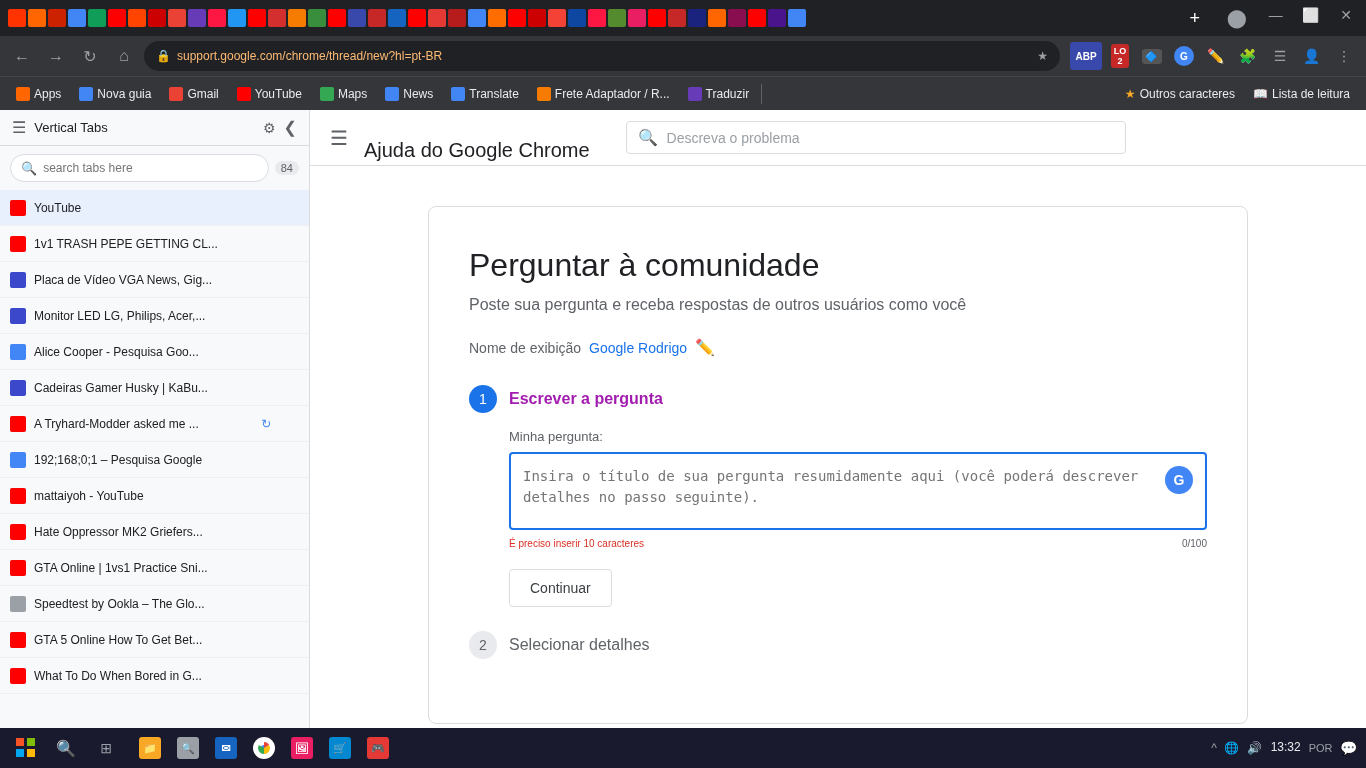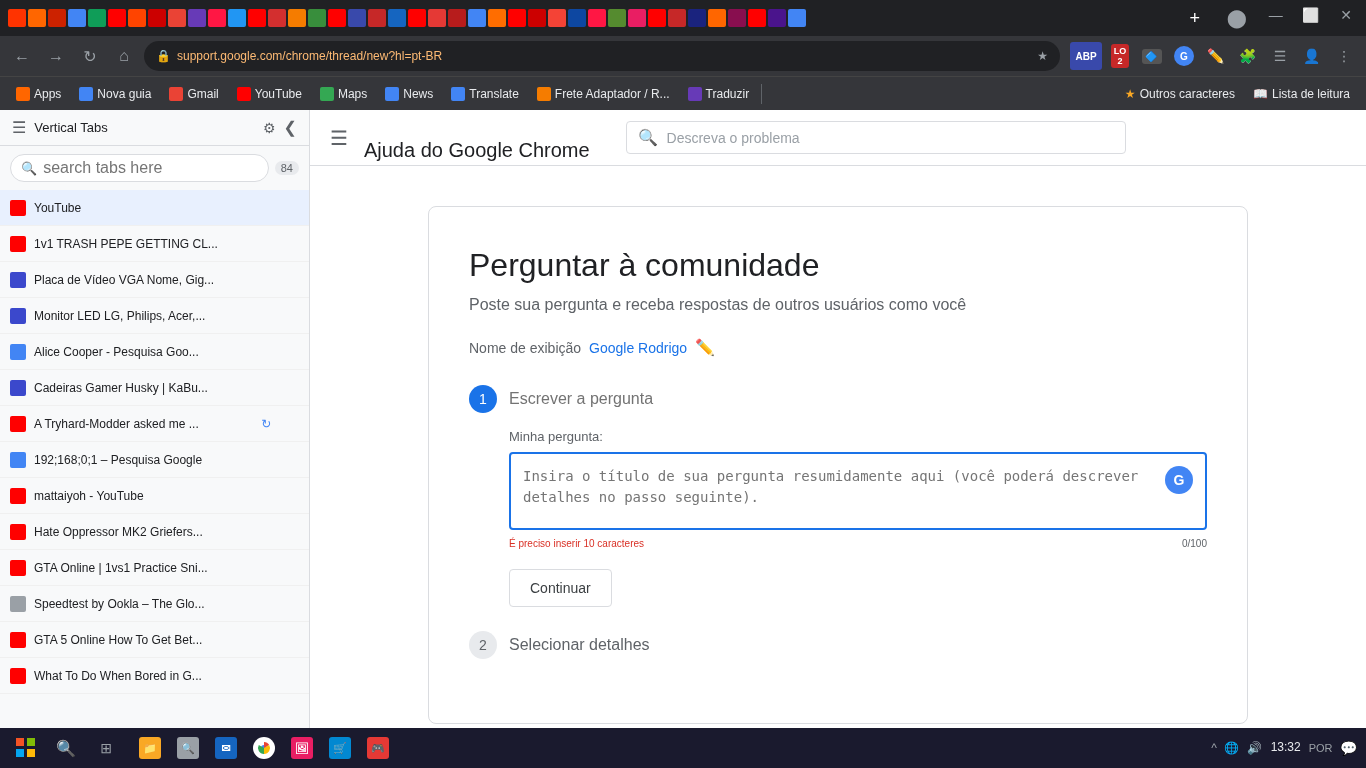--- a/index.html
+++ b/index.html
@@ -304,22 +304,22 @@
       background: #1a73e8;
       color: #fff;
       border-radius: 50%;
       display: flex; align-items: center; justify-content: center;
       font-size: 14px;
       font-weight: 500;
       flex-shrink: 0;
     }
     .step-title {
       font-size: 16px;
-      color: #737373;
-      font-weight: 400;
+      color: #a21caf;
+      font-weight: 700;
     }
 
     .question-label {
       font-size: 13px;
       color: #5f6368;
       margin-bottom: 8px;
     }
 
     .question-input-wrapper {
       border: 2px solid #1a73e8;
@@ -568,21 +568,21 @@
     <div class="vtabs-header">
       <span style="color:#5f6368;font-size:16px;">☰</span>
       <span class="vtabs-title">Vertical Tabs</span>
       <span class="vtabs-gear">⚙</span>
       <span class="vtabs-collapse">❮</span>
     </div>
 
     <div class="vtabs-search-row">
       <div class="vtabs-search">
         <span style="color:#9aa0a6;font-size:13px;">🔍</span>
-        <input type="text" style="border: none; outline: none; background: transparent; font-size: 16px; color: rgb(95, 99, 104); flex: 1 1 0%; width: 100%;" placeholder="search tabs here">
+        <input type="text" style="border: none; outline: none; background: transparent; font-size: 12px; color: rgb(95, 99, 104); flex: 1 1 0%; width: 100%;" placeholder="search tabs here">
       </div>
       <div class="vtabs-count">84</div>
     </div>
 
     <div class="vtabs-list">
 
       <div class="vtab-item active">
         <div class="vtab-favicon" style="background:#ff0000;"></div>
         <span class="vtab-label">YouTube</span>
         <span class="vtab-close">✕</span>
@@ -590,21 +590,21 @@
 
       <div class="vtab-item">
         <div class="vtab-favicon" style="background:#ff0000;"></div>
         <span class="vtab-label">1v1 TRASH PEPE GETTING CL...</span>
         <span class="vtab-close">✕</span>
       </div>
 
 
       <div class="vtab-item">
         <div class="vtab-favicon" style="background:#3b48cc;"></div>
-        <span class="vtab-label">Placa de Vídeo VGA Nome, Gig...</span>
+        <span class="vtab-label">Placa de Vídeo VGA News, Gig...</span>
         <span class="vtab-close">✕</span>
       </div>
 
       <div class="vtab-item">
         <div class="vtab-favicon" style="background:#3b48cc;"></div>
         <span class="vtab-label">Monitor LED LG, Philips, Acer,...</span>
         <span class="vtab-close">✕</span>
       </div>
 
       <div class="vtab-item">

